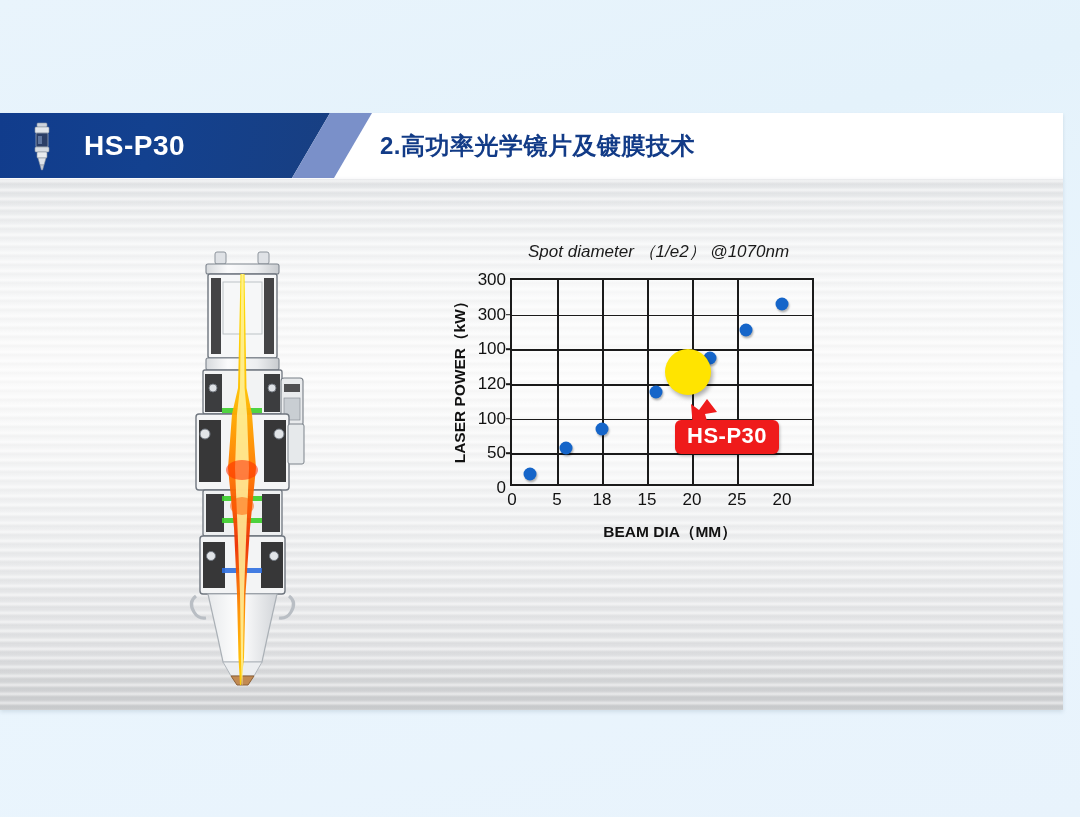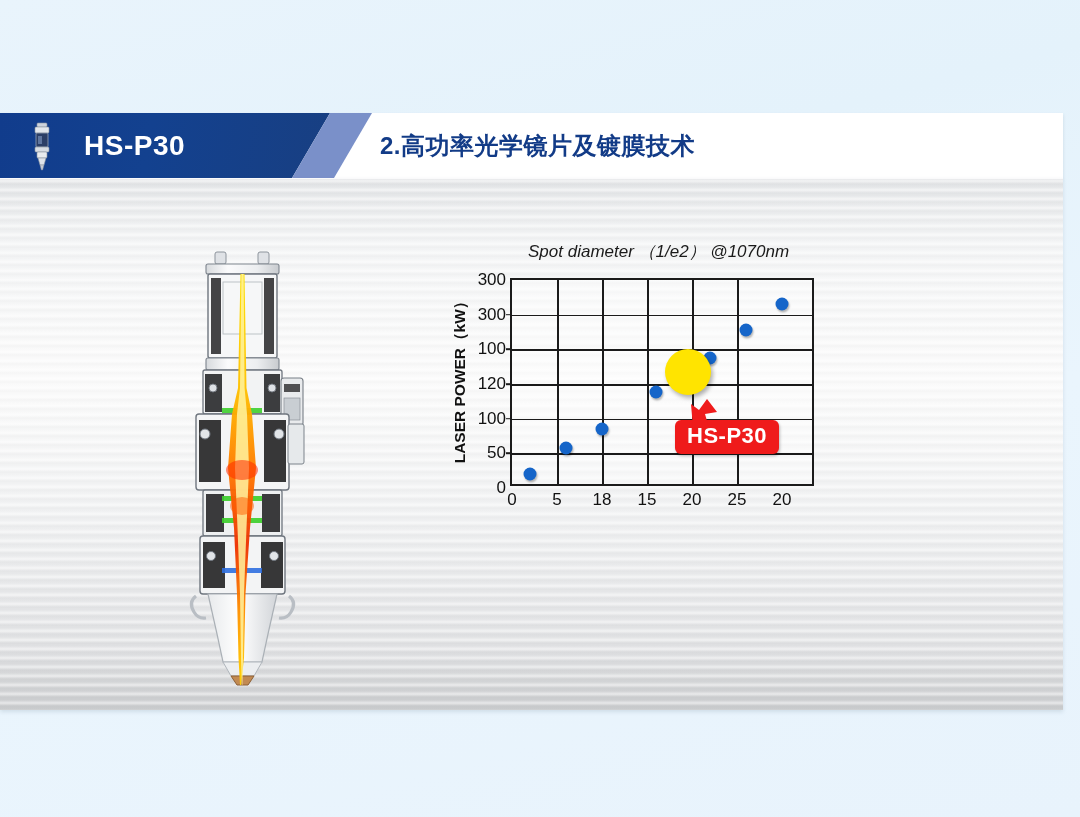--- a/index.html
+++ b/index.html
@@ -274,20 +274,21 @@
       <path d="M62.5 36 L66.5 36 L68.5 150 L74 176 L78 230 L72 290 L67.5 356 L66 420 L63 447 L62 447 L60.5 420 L59 356 L56 290 L50 230 L54 176 L60 150 Z" fill="url(#beamHot)" opacity="0.96"></path>
       <path d="M63.4 36 L65.6 36 L66.6 150 L69 176 L71 230 L68.5 290 L66 356 L65 420 L64.4 447 L63.8 447 L63 420 L62 356 L59.5 290 L57 230 L59 176 L62 150 Z" fill="#fff3a0" opacity="0.85"></path>
       <ellipse cx="64" cy="232" rx="16" ry="10" fill="#ff2a00" opacity="0.55"></ellipse>
       <ellipse cx="64" cy="268" rx="12" ry="9" fill="#ff5a00" opacity="0.5"></ellipse>
     </svg>
   </div>
 
   <div class="chart-wrap">
     <div class="chart-title">Spot diameter （1/e2） @1070nm</div>
     <div class="ylabel">LASER POWER（kW）</div>
+    <div class="xlabel">BEAM DIA（MM）</div>
 
     <div class="plot">
 
       <div class="gline-h" style="top:34.67px"></div>
       <div class="gline-h" style="top:69.33px"></div>
       <div class="gline-h" style="top:104px"></div>
       <div class="gline-h" style="top:138.67px"></div>
       <div class="gline-h" style="top:173.33px"></div>
 
       <div class="gline-v" style="left:45px"></div>

